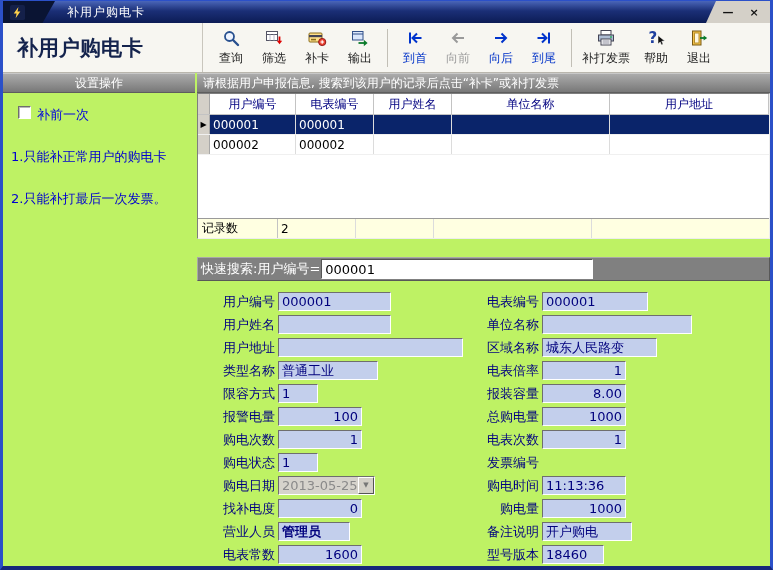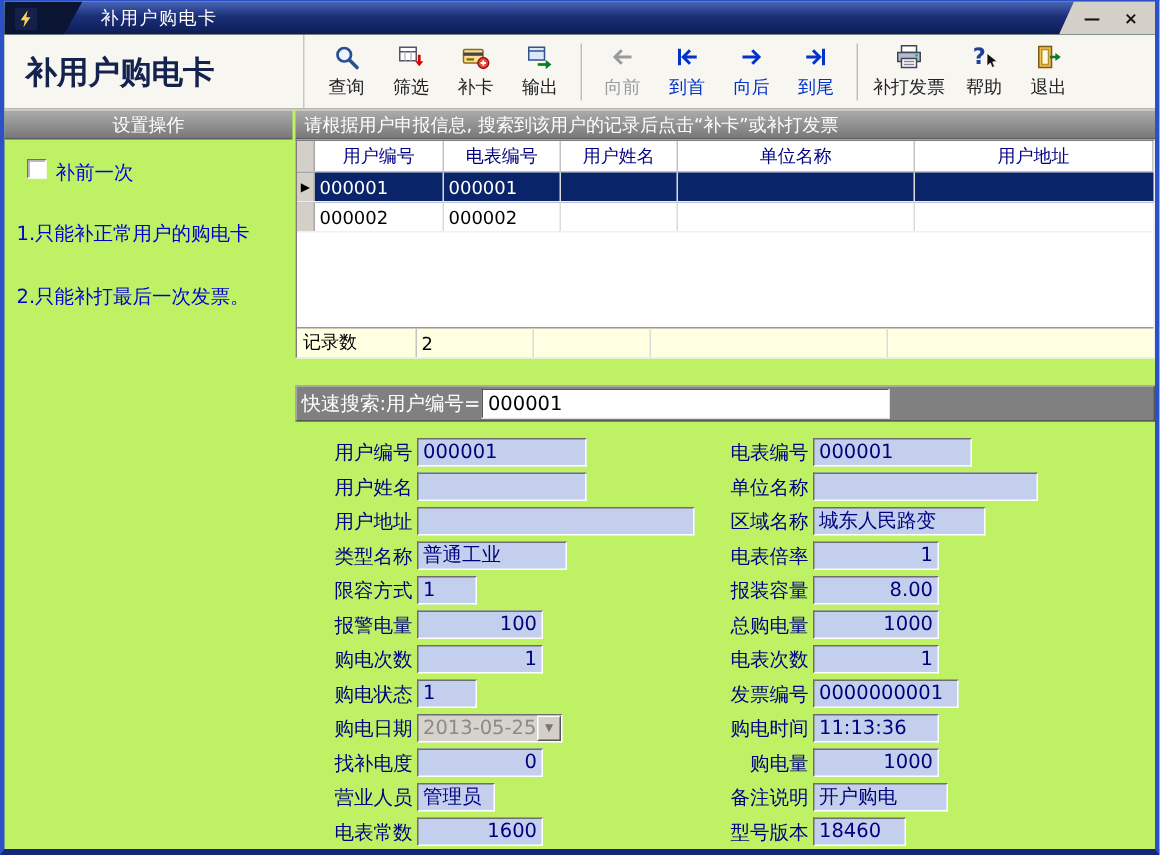--- a/index.html
+++ b/index.html
@@ -92,21 +92,21 @@
   #form-left .form-row:nth-child(1) .form-field{width:113px;}
   #form-left .form-row:nth-child(2) .form-field{width:113px;}
   #form-left .form-row:nth-child(3) .form-field{width:185px;}
   #form-left .form-row:nth-child(4) .form-field{width:100px;}
   #form-left .form-row:nth-child(5) .form-field{width:40px;}
   #form-left .form-row:nth-child(6) .form-field{width:84px;}
   #form-left .form-row:nth-child(7) .form-field{width:84px;}
   #form-left .form-row:nth-child(8) .form-field{width:40px;}
   #form-left .form-row:nth-child(9) .form-field{width:97px;}
   #form-left .form-row:nth-child(10) .form-field{width:84px;}
-  #form-left .form-row:nth-child(11) .form-field{width:52px;}
+  #form-left .form-row:nth-child(11) .form-field{width:72px;font-weight:bold;}
   #form-left .form-row:nth-child(12) .form-field{width:84px;}
   
   #form-right .form-row:nth-child(1) .form-field{width:106px;}
   #form-right .form-row:nth-child(2) .form-field{width:150px;}
   #form-right .form-row:nth-child(3) .form-field{width:115px;}
   #form-right .form-row:nth-child(4) .form-field{width:84px;}
   #form-right .form-row:nth-child(5) .form-field{width:84px;}
   #form-right .form-row:nth-child(6) .form-field{width:84px;}
   #form-right .form-row:nth-child(7) .form-field{width:84px;}
   #form-right .form-row:nth-child(8) .form-field{width:97px;}
@@ -186,38 +186,38 @@
             <svg viewBox="0 0 20 20">
               <rect x="2.5" y="3.5" width="10.5" height="8.5" fill="#dbe7fb" stroke="#33518a"></rect>
               <line x1="2.5" y1="6" x2="13" y2="6" stroke="#33518a"></line>
               <path d="M8.5 15 h6.5" stroke="#0a7a2a" stroke-width="1.8"></path>
               <path d="M13.8 11.8 l3.8 3.2 -3.8 3.2 z" fill="#0a7a2a"></path>
             </svg>
           </span>
           <span class="tool-label">输出</span>
         </div>
         <span class="tool-sep"></span>
-        <div class="tool-btn nav disabled">
-          <span class="tool-icon">
-            <svg viewBox="0 0 20 20">
-              <path d="M16 10 H5.5" stroke="#9a9a9a" stroke-width="2"></path>
-              <path d="M9.5 5.5 L5 10 l4.5 4.5" fill="none" stroke="#9a9a9a" stroke-width="2"></path>
-            </svg>
-          </span>
-          <span class="tool-label">向前</span>
-        </div>
         <div class="tool-btn nav">
           <span class="tool-icon">
             <svg viewBox="0 0 20 20">
               <path d="M5 4.5 v11" stroke="#0033cc" stroke-width="2"></path>
               <path d="M16.5 10 H8.5" stroke="#0033cc" stroke-width="2"></path>
               <path d="M12 5.5 L7.5 10 l4.5 4.5" fill="none" stroke="#0033cc" stroke-width="2"></path>
             </svg>
           </span>
           <span class="tool-label">到首</span>
+        </div>
+        <div class="tool-btn nav disabled">
+          <span class="tool-icon">
+            <svg viewBox="0 0 20 20">
+              <path d="M16 10 H5.5" stroke="#9a9a9a" stroke-width="2"></path>
+              <path d="M9.5 5.5 L5 10 l4.5 4.5" fill="none" stroke="#9a9a9a" stroke-width="2"></path>
+            </svg>
+          </span>
+          <span class="tool-label">向前</span>
         </div>
         <div class="tool-btn nav">
           <span class="tool-icon">
             <svg viewBox="0 0 20 20">
               <path d="M4 10 h10.5" stroke="#0033cc" stroke-width="2"></path>
               <path d="M10.5 5.5 L15 10 l-4.5 4.5" fill="none" stroke="#0033cc" stroke-width="2"></path>
             </svg>
           </span>
           <span class="tool-label">向后</span>
         </div>
@@ -410,21 +410,20 @@
             <div class="form-row">
               <span class="form-label">总购电量</span>
               <div class="form-field">1000</div>
             </div>
             <div class="form-row">
               <span class="form-label">电表次数</span>
               <div class="form-field">1</div>
             </div>
             <div class="form-row">
               <span class="form-label">发票编号</span>
-              <div class="form-field">0000000001</div>
             </div>
             <div class="form-row">
               <span class="form-label">购电时间</span>
               <div class="form-field">11:13:36</div>
             </div>
             <div class="form-row">
               <span class="form-label">购电量</span>
               <div class="form-field">1000</div>
             </div>
             <div class="form-row">

